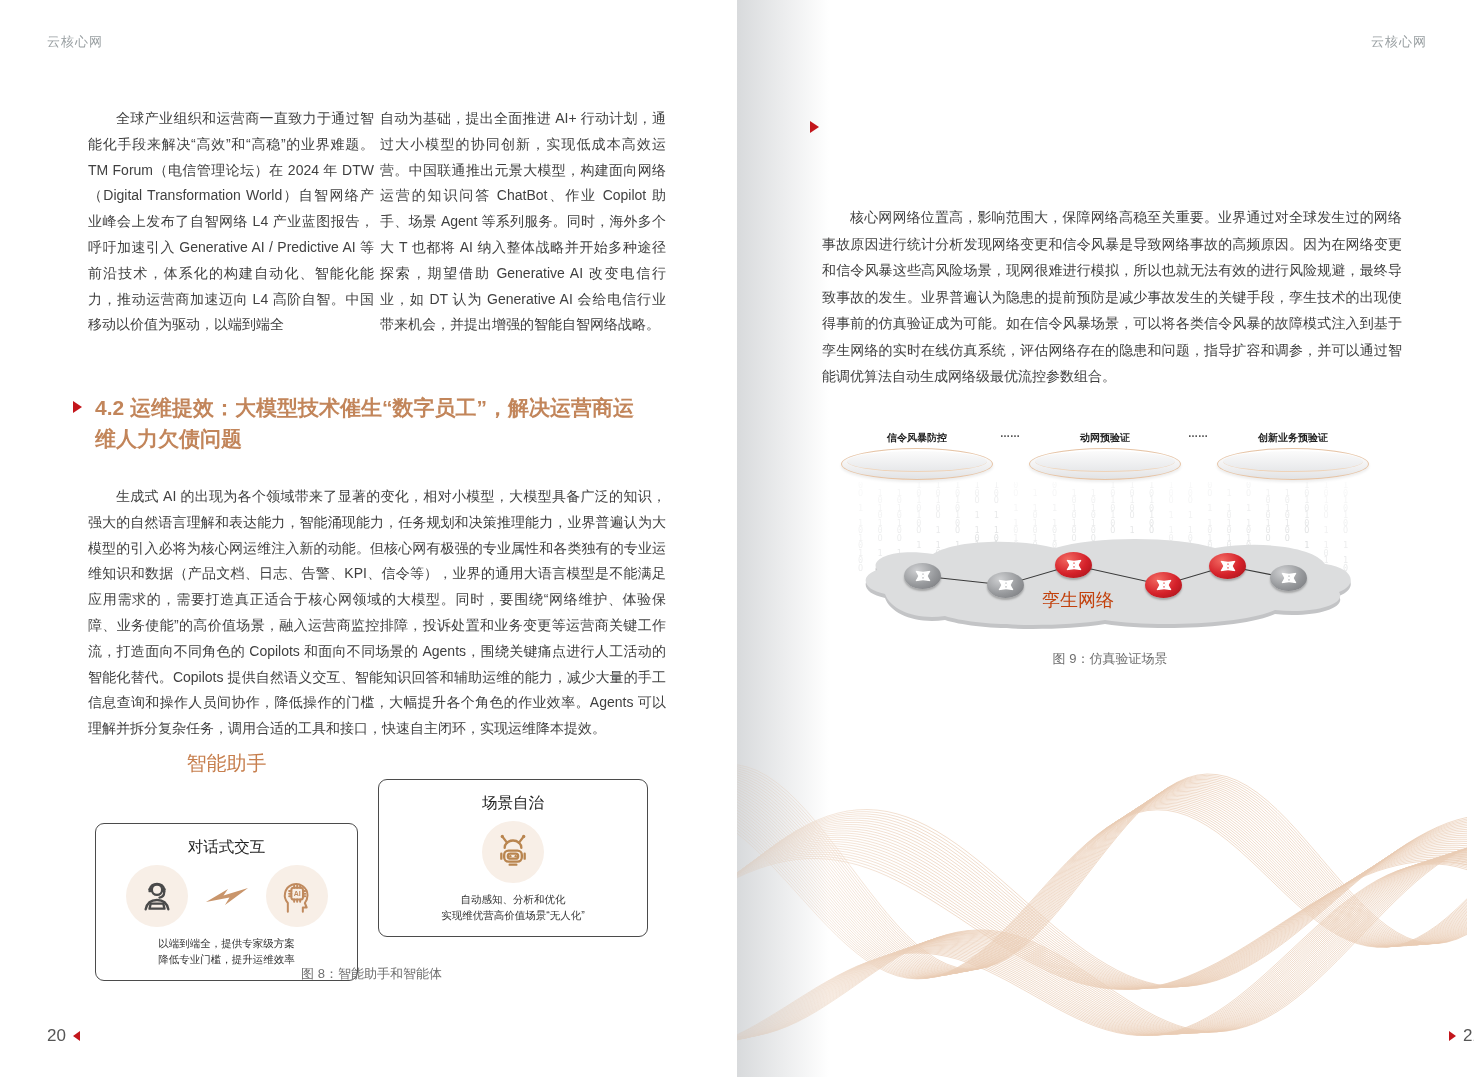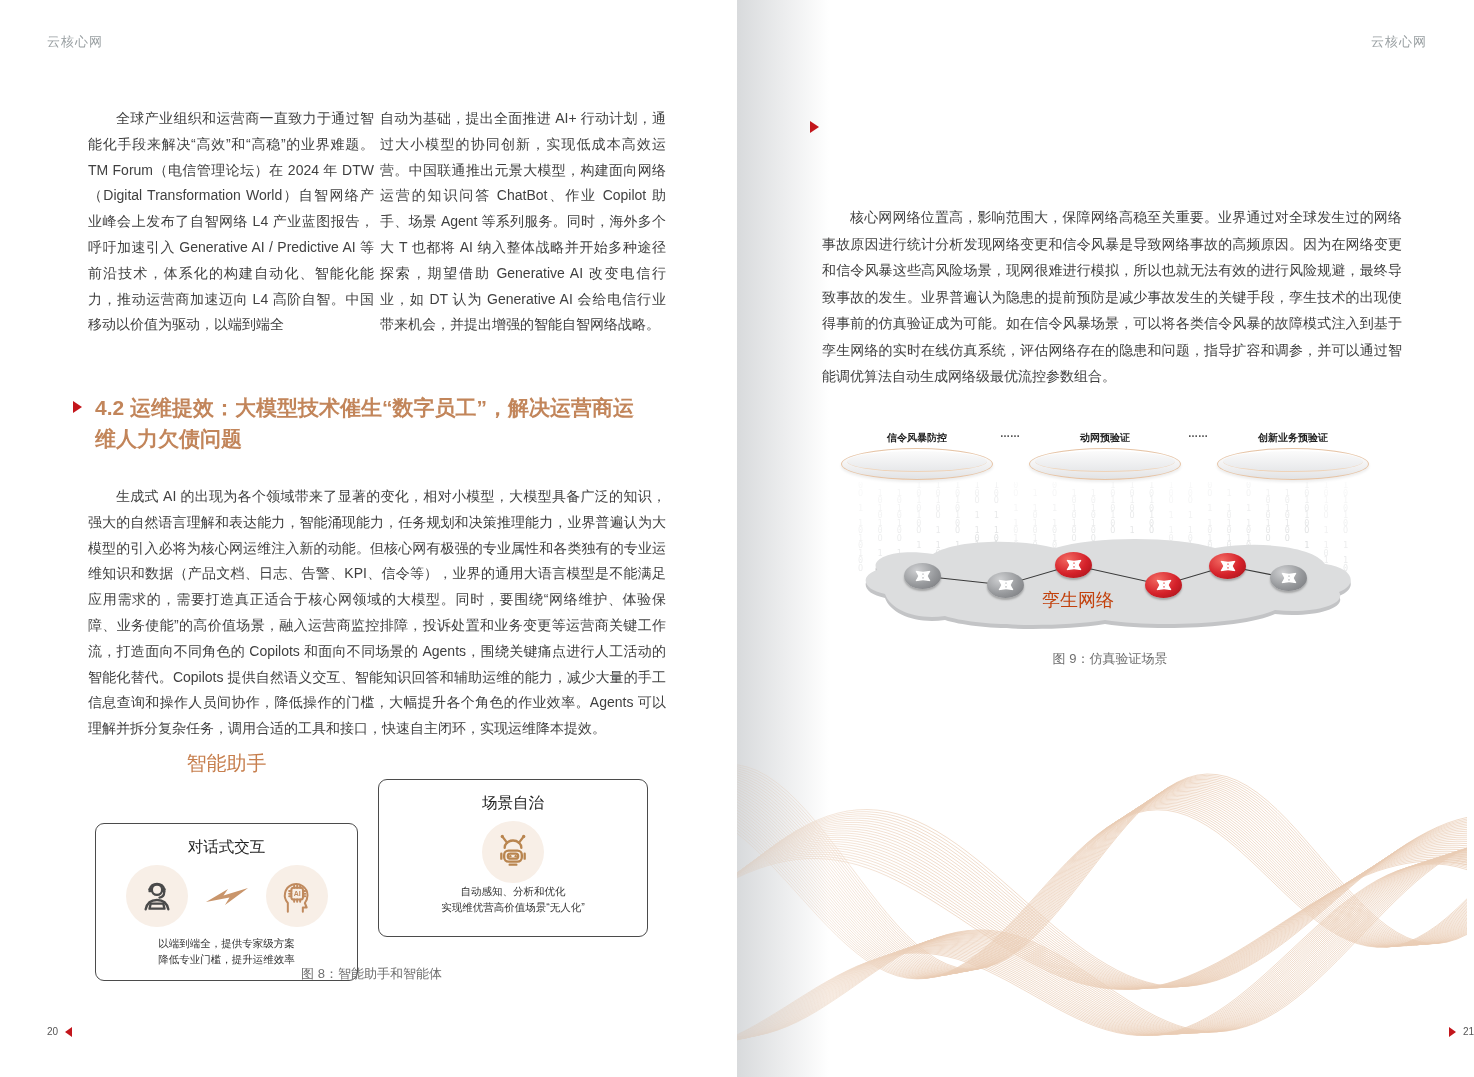--- a/index.html
+++ b/index.html
@@ -3,21 +3,21 @@
 <meta charset="utf-8">
 <style>
   html,body{margin:0;padding:0;background:#fff;}
   *{box-sizing:border-box;}
   body{font-family:"Liberation Sans","DejaVu Sans",sans-serif;}
   .sheet{position:relative;width:1474px;height:1077px;background:#fff;overflow:hidden;}
   .abs{position:absolute;}
 
   
   .pg-header{font-size:13px;color:#9aa0a3;letter-spacing:1px;}
-  .pg-footer{font-size:10px;color:#555;display:flex;align-items:center;gap:7px;}
+  .pg-footer{font-size:17px;color:#555;display:flex;align-items:center;gap:7px;}
   .tri-r{width:0;height:0;border-top:5px solid transparent;border-bottom:5px solid transparent;border-left:7px solid #c3161c;}
   .tri-l{width:0;height:0;border-top:5px solid transparent;border-bottom:5px solid transparent;border-right:7px solid #c3161c;}
 
   
   .copy{font-size:14px;line-height:25.8px;color:#3f3f3f;text-align:justify;}
   .indent{text-indent:2em;}
 
   
   .sec-tri{width:0;height:0;border-top:6px solid transparent;border-bottom:6px solid transparent;border-left:9px solid #c3161c;}
   .sec-title{font-size:21px;font-weight:bold;color:#c2855a;line-height:31px;margin:0;}
@@ -105,21 +105,21 @@
           <path d="M7 9.5 a5 4.4 0 0 1 10 0"></path>
           <rect x="6.7" y="11.2" width="10.6" height="6.6" rx="2.6"></rect>
           <rect x="8.9" y="13" width="6.2" height="3" rx="1.5"></rect>
           <circle cx="10.4" cy="14.5" r="0.7" fill="#b9854f" stroke="none"></circle>
           <circle cx="13.6" cy="14.5" r="0.7" fill="#b9854f" stroke="none"></circle>
           <path d="M5 13 v3 M19 13 v3"></path>
           <path d="M10 19.6 h4"></path>
         </svg>
       </div>
     </div>
-    <div class="fbox-note" style="margin-top:0;">
+    <div class="fbox-note" style="margin-top:8px;">
       <span>自动感知、分析和优化</span><br>
       <span>实现维优营高价值场景“无人化”</span>
     </div>
   </div>
 
   <div class="abs fig-caption" style="left:95px;top:965px;width:553px;">图 8：智能助手和智能体</div>
 
   <div class="abs pg-footer" style="left:47px;top:1026px;">
     <span>20</span>
     <span class="tri-l"></span>

